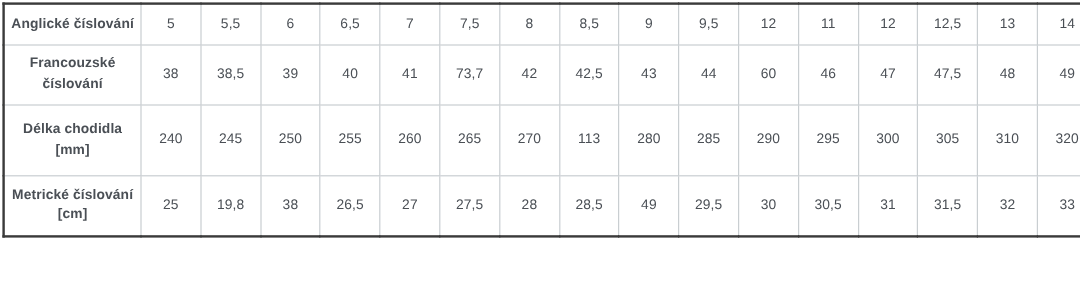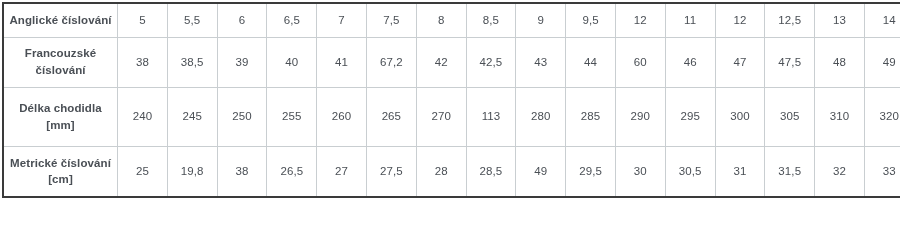--- a/index.html
+++ b/index.html
@@ -85,21 +85,21 @@
 
       </tr>
 
       <tr class="r2">
         <td class="row-label">Francouzské číslování</td>
         <td class="data-cell">38</td>
         <td class="data-cell">38,5</td>
         <td class="data-cell">39</td>
         <td class="data-cell">40</td>
         <td class="data-cell">41</td>
-        <td class="data-cell">67,2</td>
+        <td class="data-cell">73,7</td>
         <td class="data-cell">42</td>
         <td class="data-cell">42,5</td>
         <td class="data-cell">43</td>
         <td class="data-cell">44</td>
         <td class="data-cell">60</td>
         <td class="data-cell">46</td>
         <td class="data-cell">47</td>
         <td class="data-cell">47,5</td>
         <td class="data-cell">48</td>
         <td class="data-cell">49</td>

